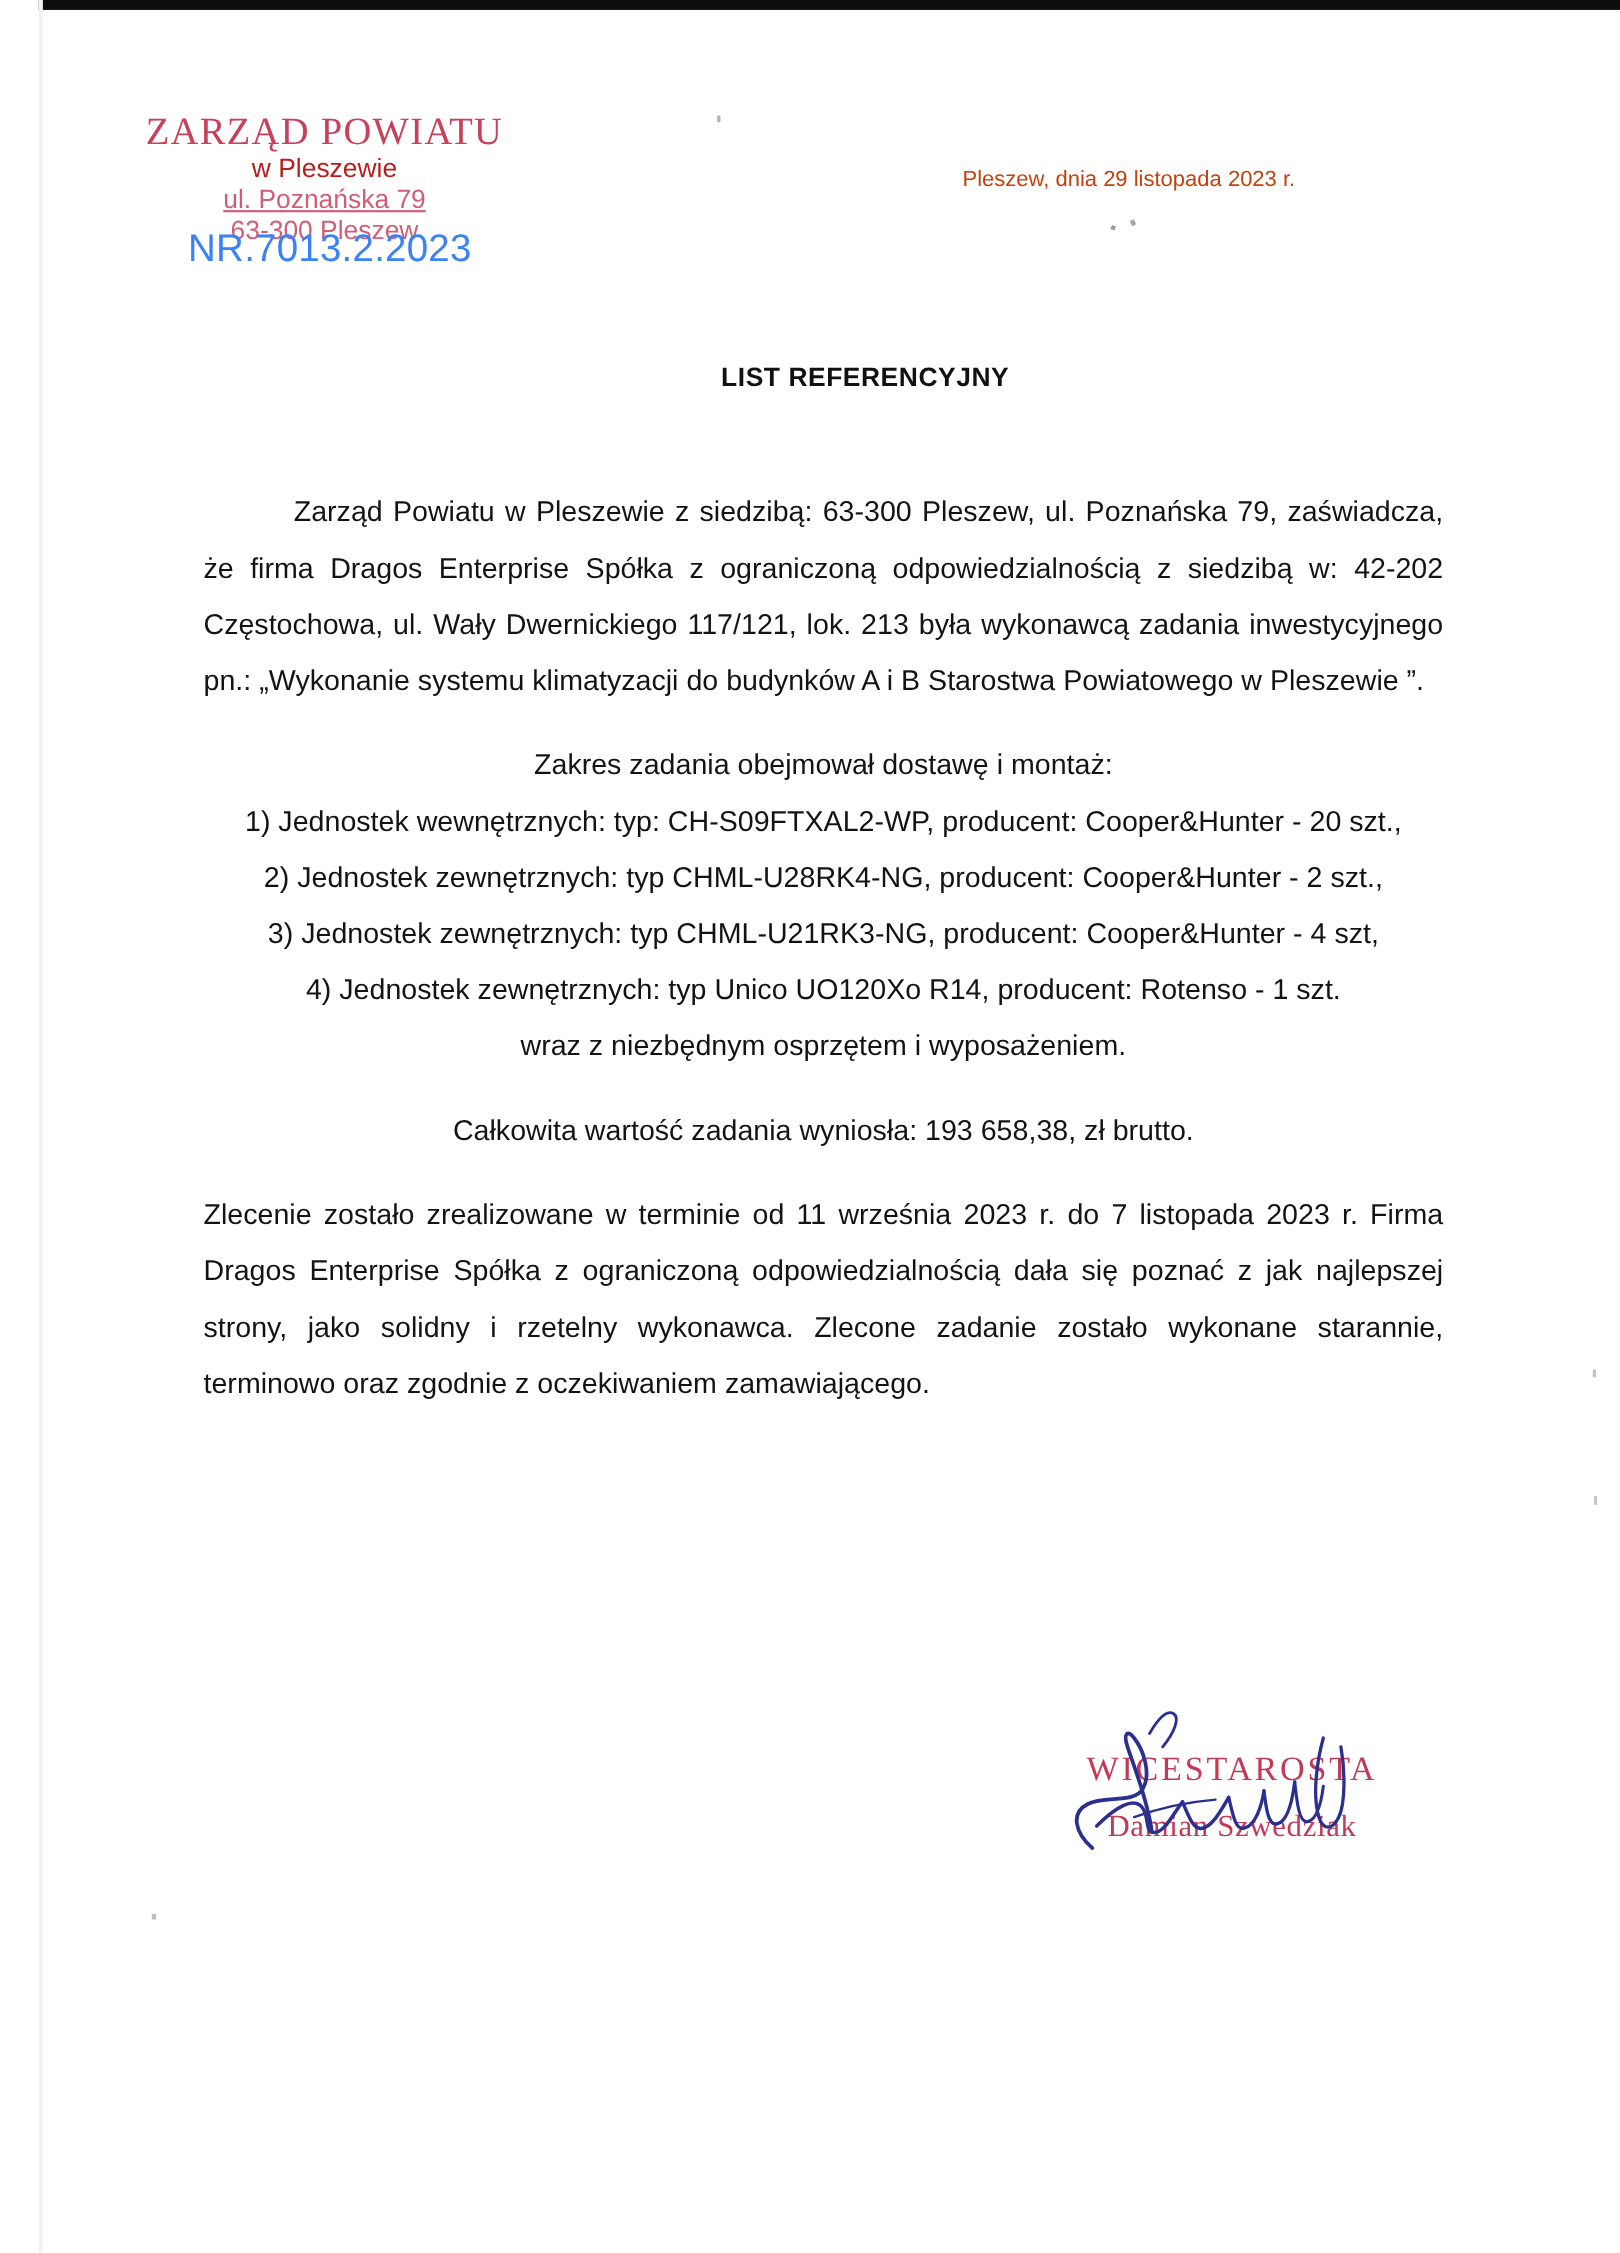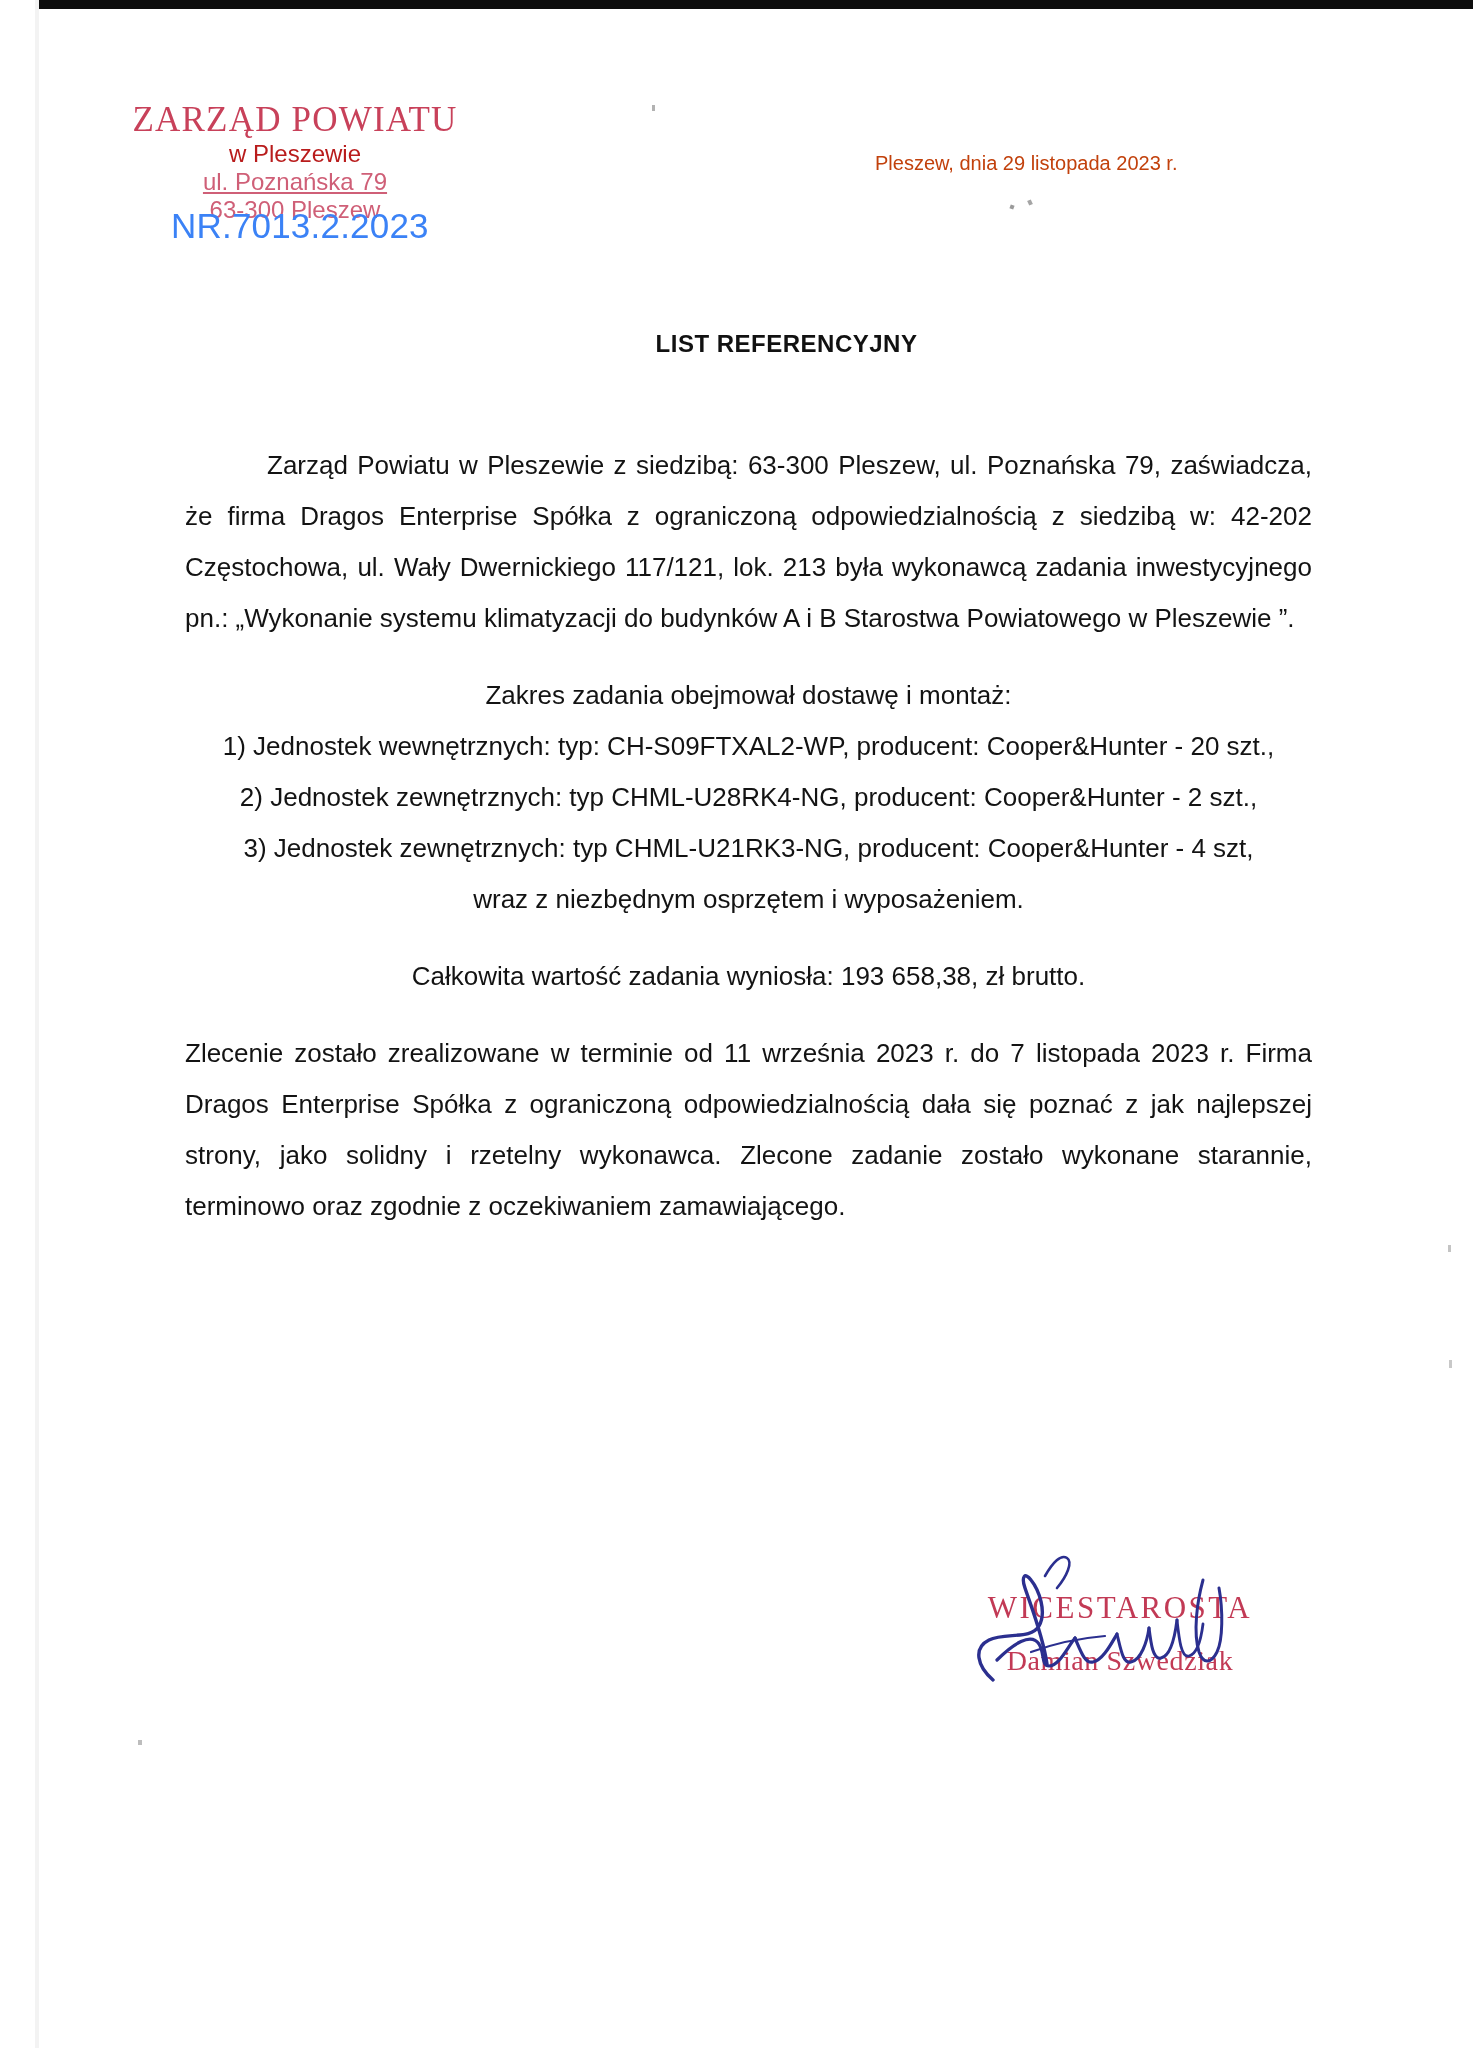--- a/index.html
+++ b/index.html
@@ -268,20 +268,21 @@
   <div class="body-block">
 
     <p class="para justified"><span class="indent"></span><span>Zarząd Powiatu w Pleszewie z siedzibą: 63-300 Pleszew, ul. Poznańska 79,</span> <span>zaświadcza, że firma Dragos Enterprise Spółka z ograniczoną odpowiedzialnością z siedzibą</span> <span>w: 42-202 Częstochowa, ul. Wały Dwernickiego 117/121, lok. 213 była wykonawcą zadania</span> <span>inwestycyjnego pn.: </span><span class="b">„Wykonanie systemu klimatyzacji do budynków A i B Starostwa</span> <span class="b">Powiatowego w Pleszewie ”.</span></p>
 
     <div class="gap-md"></div>
 
     <p class="list-line">Zakres zadania obejmował dostawę i montaż:</p>
     <p class="list-line">1) Jednostek wewnętrznych: typ: CH-S09FTXAL2-WP, producent: Cooper&amp;Hunter - 20 szt.,</p>
     <p class="list-line">2) Jednostek zewnętrznych: typ CHML-U28RK4-NG, producent: Cooper&amp;Hunter - 2 szt.,</p>
     <p class="list-line">3) Jednostek zewnętrznych: typ CHML-U21RK3-NG, producent: Cooper&amp;Hunter - 4 szt,</p>
+    <p class="list-line">4) Jednostek zewnętrznych: typ Unico UO120Xo R14, producent: Rotenso - 1 szt.</p>
     <p class="list-line">wraz z niezbędnym osprzętem i wyposażeniem.</p>
 
     <div class="gap-md"></div>
 
     <p class="list-line"><span>Całkowita wartość zadania  wyniosła: </span><span class="b">193 658,38, zł brutto.</span></p>
 
     <div class="gap-md"></div>
 
     <p class="para justified"><span>Zlecenie zostało zrealizowane w terminie od 11 września 2023 r. do 7 listopada 2023 r. Firma</span> <span>Dragos Enterprise Spółka z ograniczoną odpowiedzialnością dała się poznać z jak najlepszej</span> <span>strony, jako solidny i rzetelny wykonawca. Zlecone zadanie zostało wykonane starannie,</span> <span>terminowo oraz zgodnie z oczekiwaniem zamawiającego.</span></p>
   </div>

